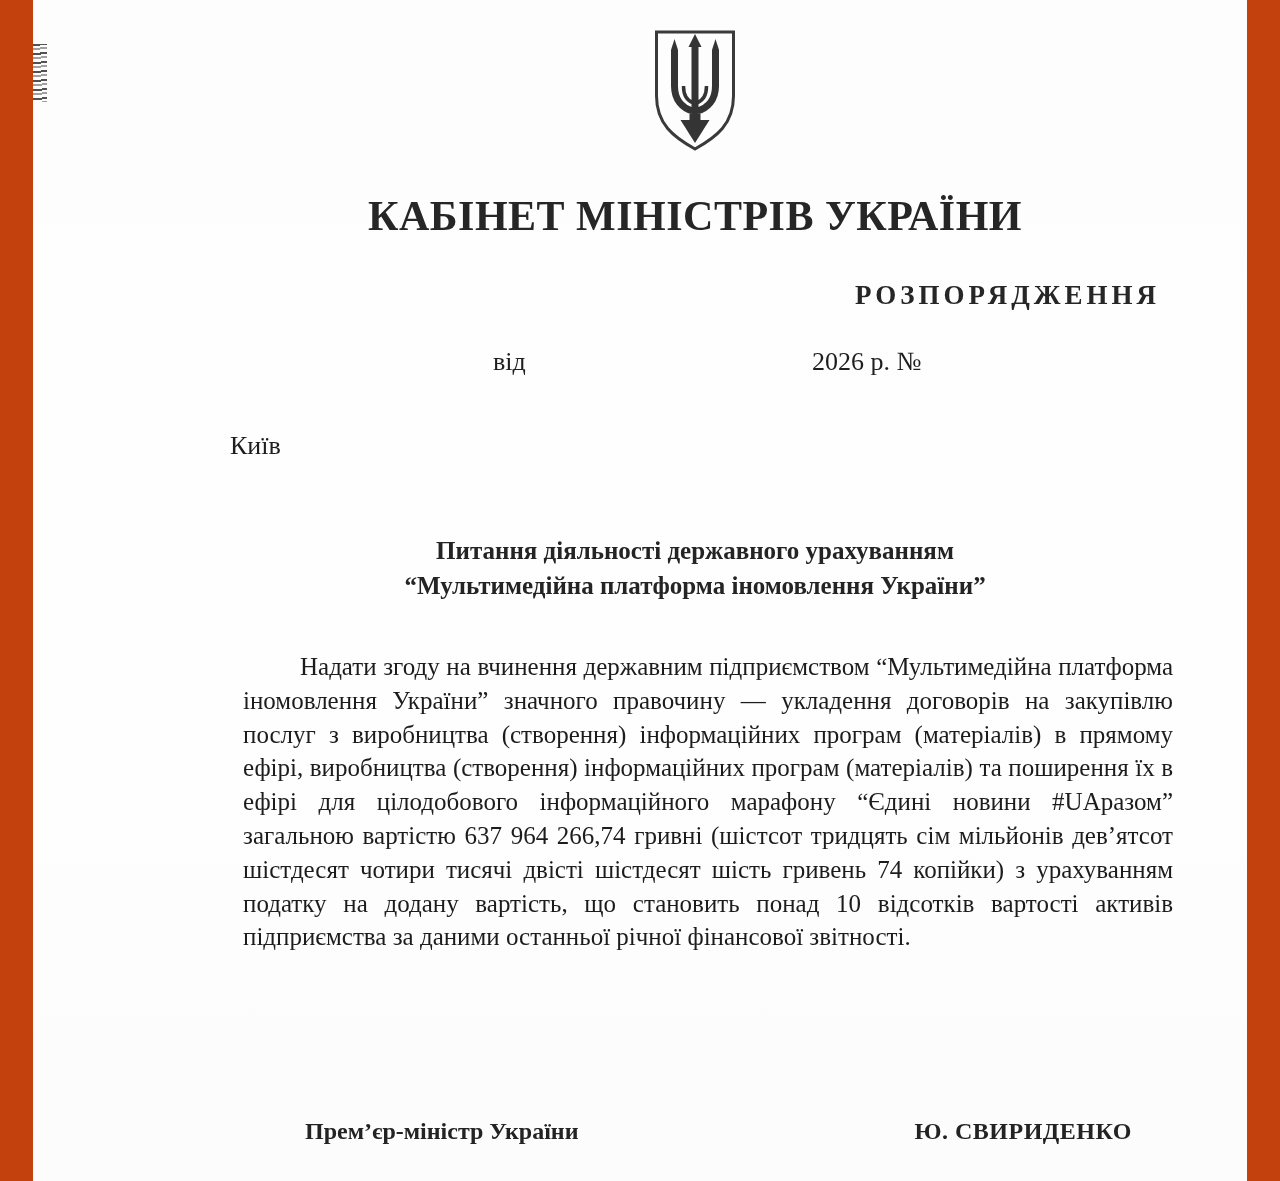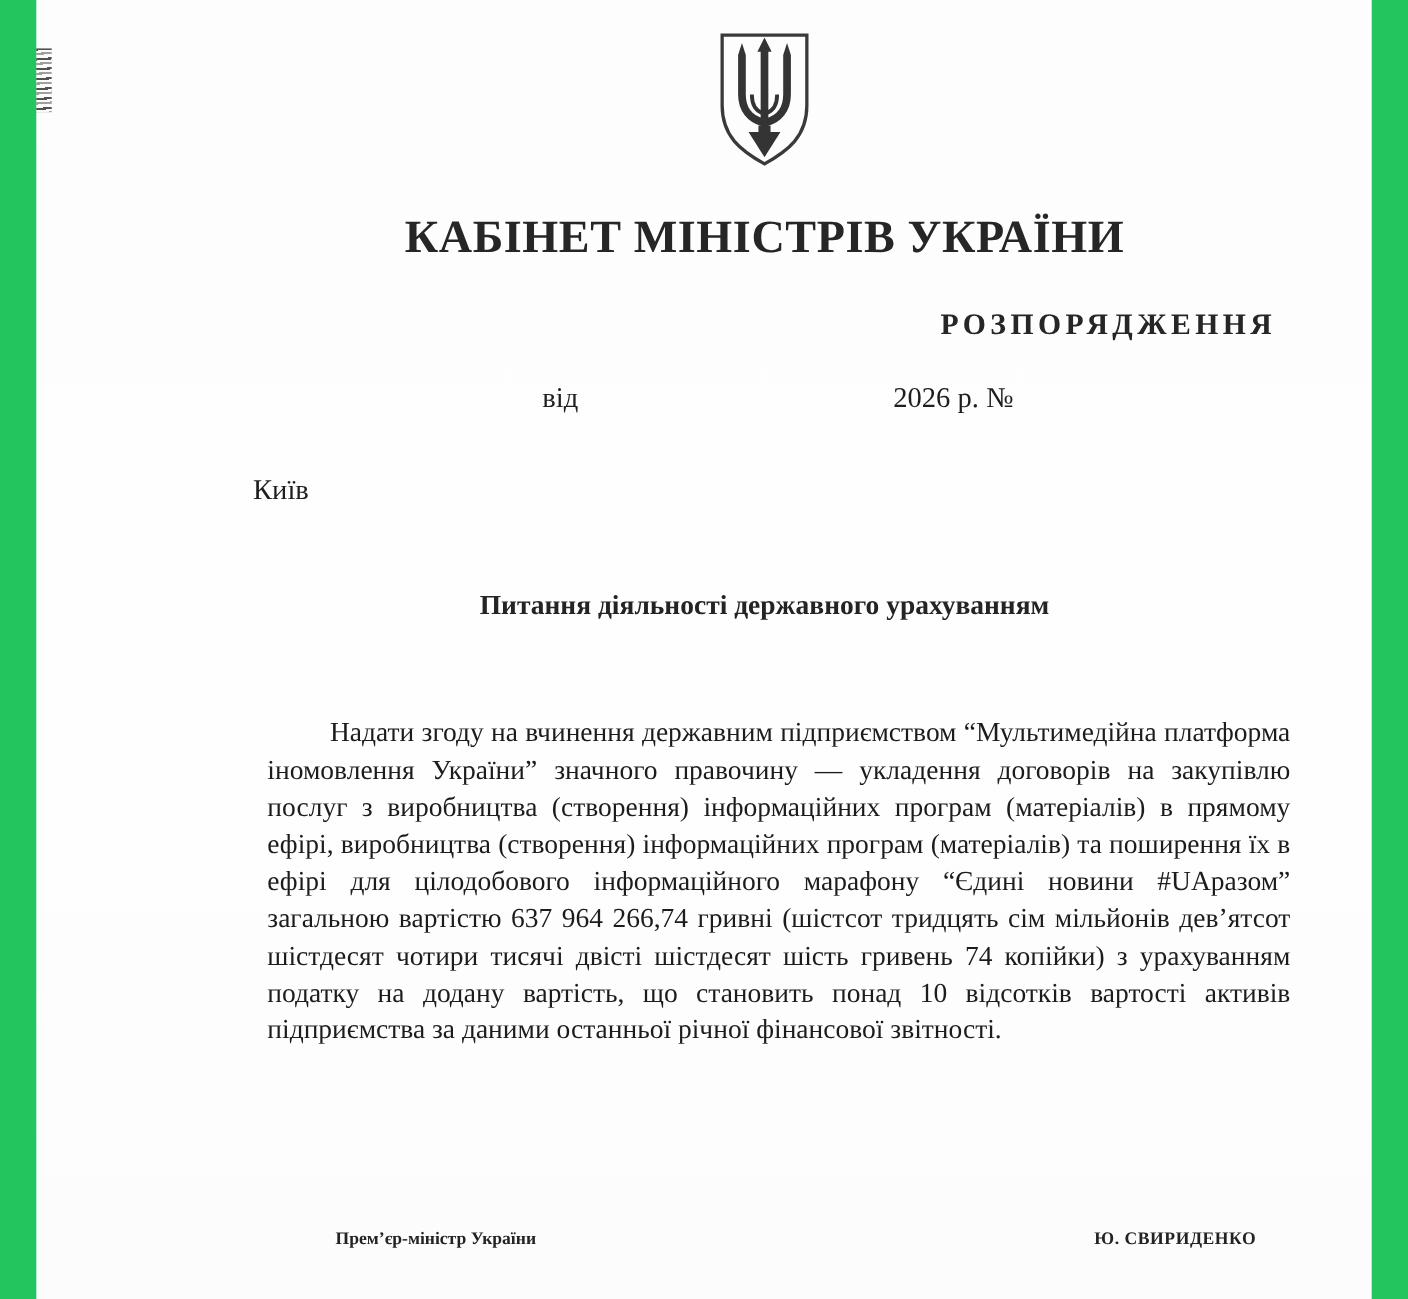--- a/index.html
+++ b/index.html
@@ -8,21 +8,21 @@
     background: #808080;
     width: 1280px;
     height: 1181px;
     overflow: hidden;
     font-family: "Liberation Serif", serif;
   }
   .stage {
     position: relative;
     width: 1280px;
     height: 1181px;
-    background: #22c55e;
+    background: #c2410c;
   }
   .paper {
     position: absolute;
     left: 33px;
     top: 0;
     width: 1214px;
     height: 1181px;
     background: linear-gradient(180deg, #fdfdfd 0%, #fefefe 60%, #fcfcfc 100%);
   }
   .scan-artifact {
@@ -121,26 +121,26 @@
     text-align: justify;
     text-indent: 57px;
     color: #1c1c1c;
   }
   .signature-row {
     position: absolute;
     top: 1118px;
     left: 0;
     width: 100%;
     height: 34px;
-    font-size: 16px;
+    font-size: 24px;
     font-weight: bold;
     color: #232323;
   }
   .sig-title { position: absolute; left: 75px; top: 0; }
-  .sig-name  { position: absolute; right: 18px; top: 0; letter-spacing: 0.5px; margin-left: 33px; }
+  .sig-name  { position: absolute; right: 28px; top: 0; letter-spacing: 0.5px; margin-left: 33px; }
 </style>
 </head>
 <body>
 
 <div class="stage">
   <div class="paper">
 
     <div class="scan-artifact"></div>
 
     <div class="content">
@@ -171,20 +171,21 @@
 
       <div class="date-row">
         <span class="date-from">від</span>
         <span class="date-year">2026 р. №</span>
       </div>
 
       <div class="city-line">Київ</div>
 
       <div class="doc-title">
         <div>Питання діяльності державного урахуванням</div>
+        <div>“Мультимедійна платформа іномовлення України”</div>
       </div>
 
       <div class="body-par">Надати згоду на вчинення державним підприємством “Мультимедійна платформа іномовлення України” значного правочину — укладення договорів на закупівлю послуг з виробництва (створення) інформаційних програм (матеріалів) в прямому ефірі, виробництва (створення) інформаційних програм (матеріалів) та поширення їх в ефірі для цілодобового інформаційного марафону “Єдині новини #UAразом” загальною вартістю 637 964 266,74 гривні (шістсот тридцять сім мільйонів дев’ятсот шістдесят чотири тисячі двісті шістдесят шість гривень 74 копійки) з урахуванням податку на додану вартість, що становить понад 10 відсотків вартості активів підприємства за даними останньої річної фінансової звітності.</div>
 
       <div class="signature-row">
         <span class="sig-title">Прем’єр-міністр України</span>
         <span class="sig-name">Ю. СВИРИДЕНКО</span>
       </div>
 
     </div>

